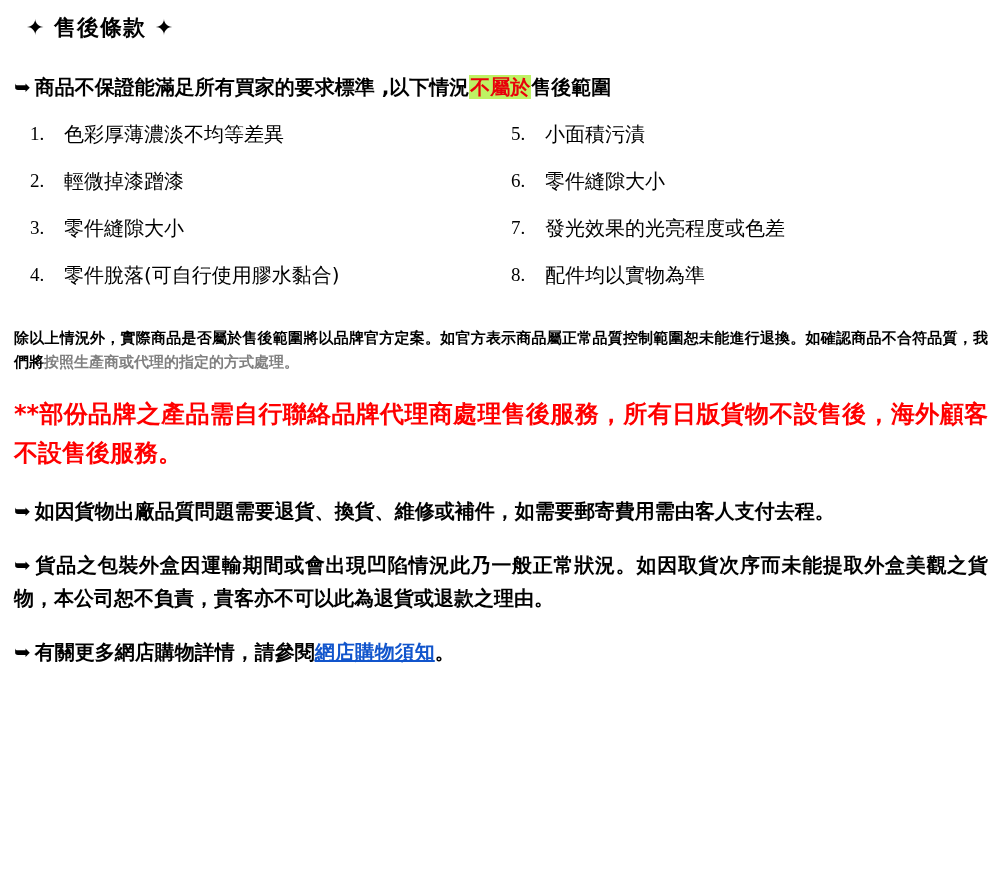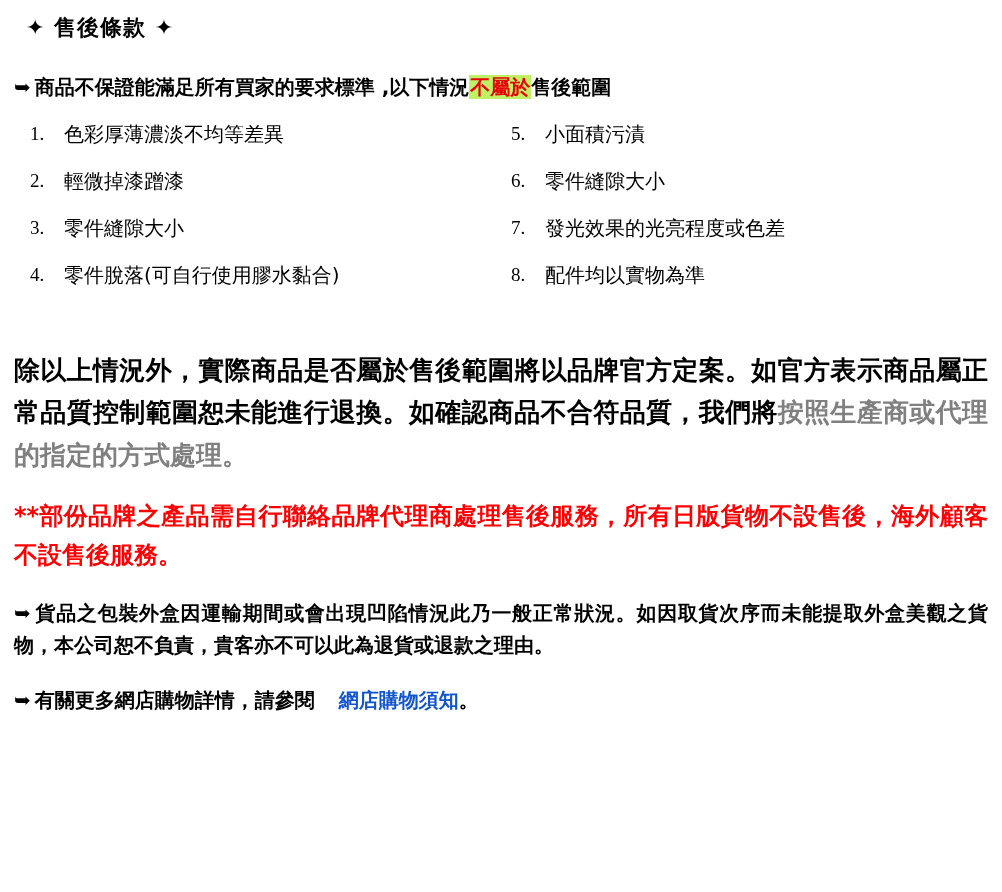--- a/index.html
+++ b/index.html
@@ -66,23 +66,23 @@
     margin-bottom: 16px;
   }
   .li .num {
     width: 34px;
     flex: 0 0 34px;
     font-family: "Liberation Serif", serif;
     font-size: 19px;
   }
   .li .txt { flex: 1 1 auto; }
   .body-para {
-    font-size: 26px;
+    font-size: 15px;
     line-height: 1.65;
-    margin-top: 42px;
+    margin-top: 19px;
     text-align: justify;
     font-weight: bold;
   }
   .grey { color: #808080; font-weight: bold; }
   .red-para {
     color: #ff0000;
     font-weight: bold;
     font-size: 24px;
     line-height: 1.62;
     margin-top: 20px;
@@ -91,22 +91,22 @@
   .note {
     font-size: 20px;
     line-height: 1.62;
     margin-top: 22px;
     font-weight: bold;
     text-align: justify;
   }
   .note .arrow { font-weight: normal; }
   .link {
     color: #1155cc;
+    text-decoration: underline;
     cursor: pointer;
-    padding-left: 24px;
   }
 </style>
 </head>
 <body>
 
 <div class="page">
 
   <div class="title">✦ 售後條款 ✦</div>
 
 
@@ -152,20 +152,23 @@
       </div>
     </div>
   </div>
 
   <div class="body-para">
     <span>除以上情況外，實際商品是否屬於售後範圍將以品牌官方定案。如官方表示商品屬正常品質控制範圍恕未能進行退換。如確認商品不合符品質，我們將</span><span class="grey">按照生產商或代理的指定的方式處理。</span>
   </div>
 
   <div class="red-para">**部份品牌之產品需自行聯絡品牌代理商處理售後服務，所有日版貨物不設售後，海外顧客不設售後服務。</div>
 
+  <div class="note">
+    <span class="arrow">➥</span><span>如因貨物出廠品質問題需要退貨、換貨、維修或補件，如需要郵寄費用需由客人支付去程。</span>
+  </div>
 
   <div class="note">
     <span class="arrow">➥</span><span>貨品之包裝外盒因運輸期間或會出現凹陷情況此乃一般正常狀況。如因取貨次序而未能提取外盒美觀之貨物，本公司恕不負責，貴客亦不可以此為退貨或退款之理由。</span>
   </div>
 
 
   <div class="note">
     <span class="arrow">➥</span><span>有關更多網店購物詳情，請參閱</span><span class="link">網店購物須知</span><span>。</span>
   </div>
 

